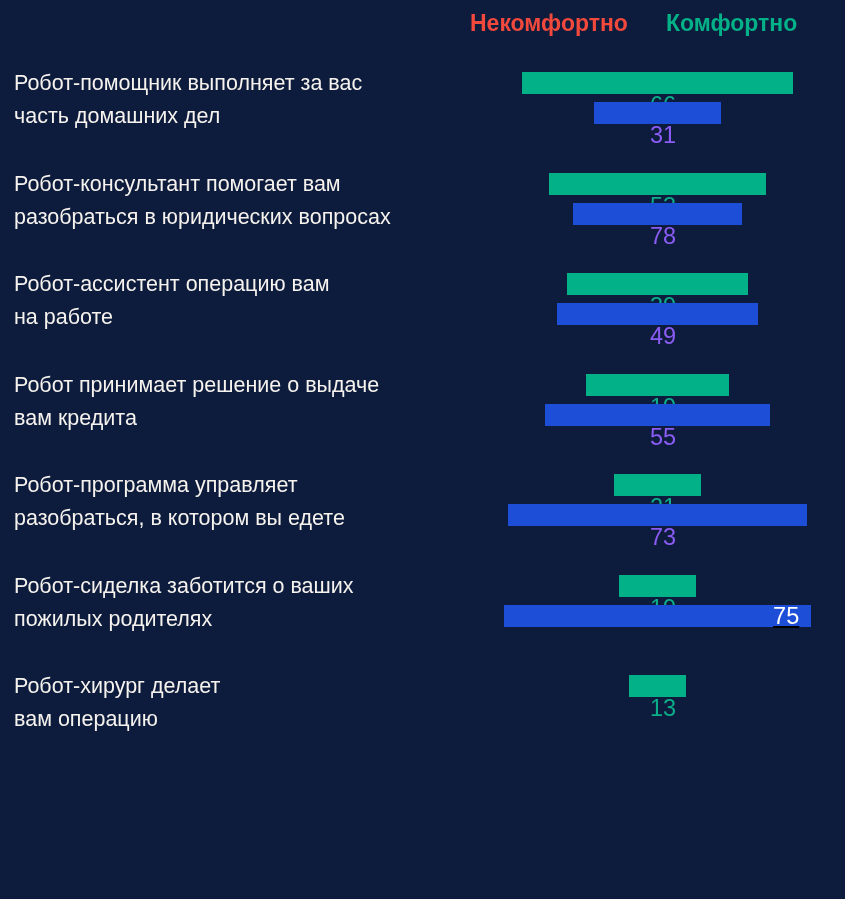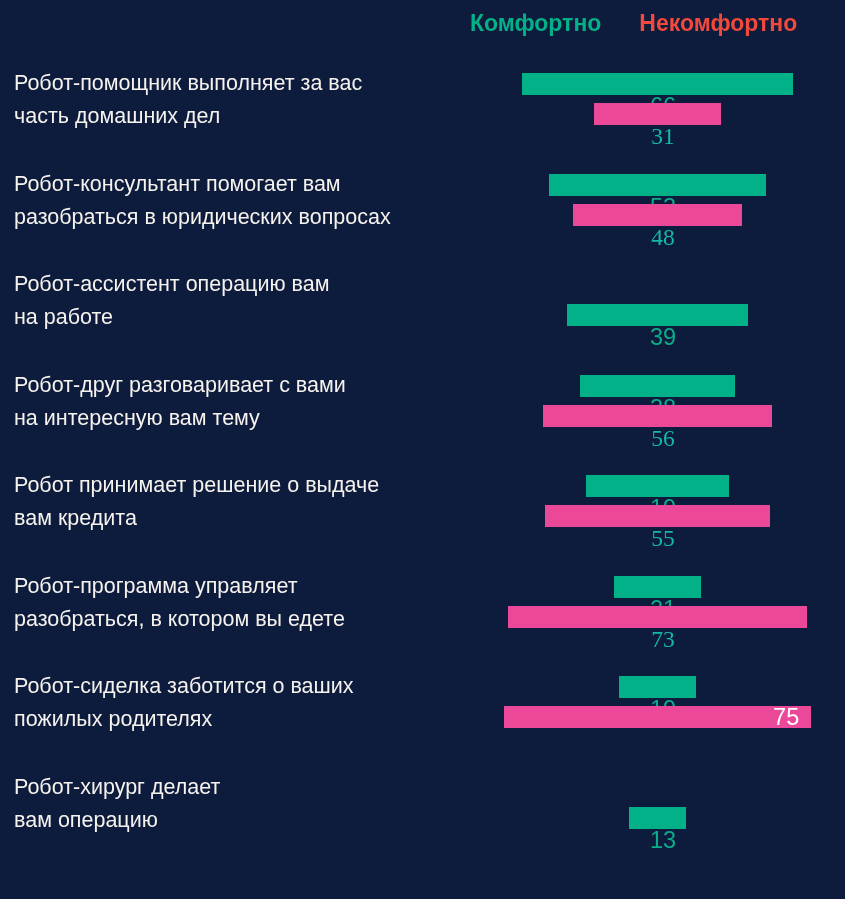--- a/index.html
+++ b/index.html
@@ -28,21 +28,21 @@
     height: 30px;
     align-items: center;
   }
   .legend-item.comfort { color: #03B188; }
   .legend-item.uncomfort { color: #F2493D; }
   .rows {
     margin-top: 34px;
   }
   .row {
     display: flex;
-    align-items: flex-end;
+    align-items: flex-start;
     margin-bottom: 39.5px;
   }
   .cat {
     width: 456px;
     box-sizing: border-box;
     padding-right: 20px;
     font-size: 21.5px;
     line-height: 33px;
     font-weight: 500;
     color: #F6F3EE;
@@ -61,44 +61,44 @@
   }
   .bar {
     height: 22px;
     box-sizing: border-box;
     display: flex;
     align-items: center;
     justify-content: flex-end;
     flex: 0 0 auto;
   }
   .bar.comfort { background: #03B188; }
-  .bar.uncomfort { background: #ec4899; }
+  .bar.uncomfort { background: #1d4ed8; text-decoration: underline; }
   .val {
     font-size: 23.5px;
     font-weight: 500;
     margin-left: 11px;
     line-height: 22px;
   }
   .val.comfort { color: #0BAE89; }
-  .val.uncomfort { color: #14b8a6; font-family: Liberation Serif, serif; }
+  .val.uncomfort { color: #8b5cf6; }
   .val-inside {
     color: #FFFFFF;
     font-size: 23.5px;
     font-weight: 500;
     padding-right: 12px;
     line-height: 22px;
   }
 </style>
 </head>
 <body>
 
 <div class="container">
   <div class="legend">
+    <span class="legend-item uncomfort">Некомфортно</span>
     <span class="legend-item comfort">Комфортно</span>
-    <span class="legend-item uncomfort">Некомфортно</span>
   </div>
   <div class="rows">
   <div class="row">
     <div class="cat">Робот-помощник выполняет за вас
 часть домашних дел</div>
     <div class="bars">
       <div class="bar-line">
         <div class="bar comfort" style="width: 270.6px;"></div>
       <span class="val comfort">66</span>
           </div>
@@ -113,50 +113,40 @@
   <div class="row">
     <div class="cat">Робот-консультант помогает вам
 разобраться в юридических вопросах</div>
     <div class="bars">
       <div class="bar-line">
         <div class="bar comfort" style="width: 217.3px;"></div>
       <span class="val comfort">53</span>
           </div>
       <div class="bar-line">
         <div class="bar uncomfort" style="width: 168.1px;"></div>
-      <span class="val uncomfort">48</span>
+      <span class="val uncomfort">78</span>
           </div>
     </div>
   </div>
 
   <div class="row">
     <div class="cat">Робот-ассистент операцию вам
 на работе</div>
     <div class="bars">
       <div class="bar-line">
         <div class="bar comfort" style="width: 180.4px;"></div>
       <span class="val comfort">39</span>
           </div>
-    </div>
-  </div>
-
-  <div class="row">
-    <div class="cat">Робот-друг разговаривает с вами
-на интересную вам тему</div>
-    <div class="bars">
-      <div class="bar-line">
-        <div class="bar comfort" style="width: 155.8px;"></div>
-      <span class="val comfort">38</span>
-          </div>
-      <div class="bar-line">
-        <div class="bar uncomfort" style="width: 229.6px;"></div>
-      <span class="val uncomfort">56</span>
-          </div>
-    </div>
-  </div>
+      <div class="bar-line">
+        <div class="bar uncomfort" style="width: 200.9px;"></div>
+      <span class="val uncomfort">49</span>
+          </div>
+    </div>
+  </div>
+
 
   <div class="row">
     <div class="cat">Робот принимает решение о выдаче
 вам кредита</div>
     <div class="bars">
       <div class="bar-line">
         <div class="bar comfort" style="width: 143.5px;"></div>
       <span class="val comfort">19</span>
           </div>
       <div class="bar-line">

